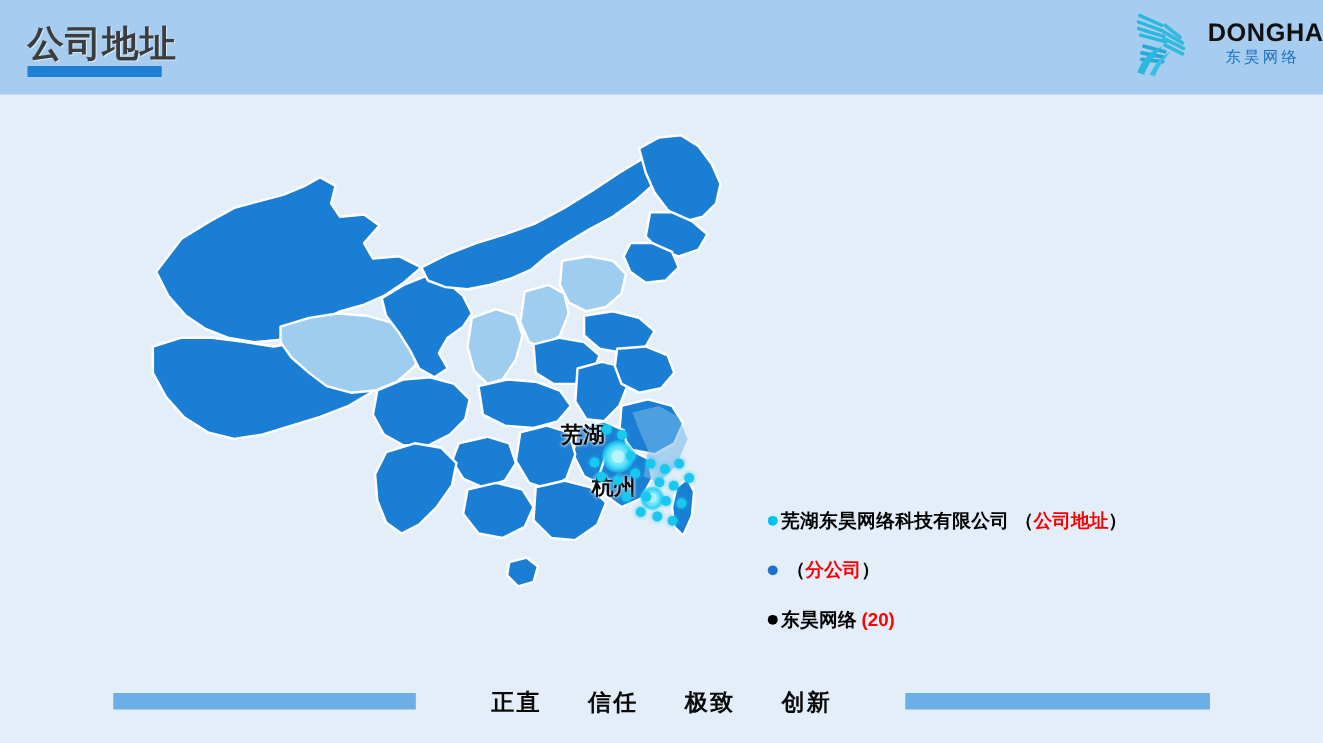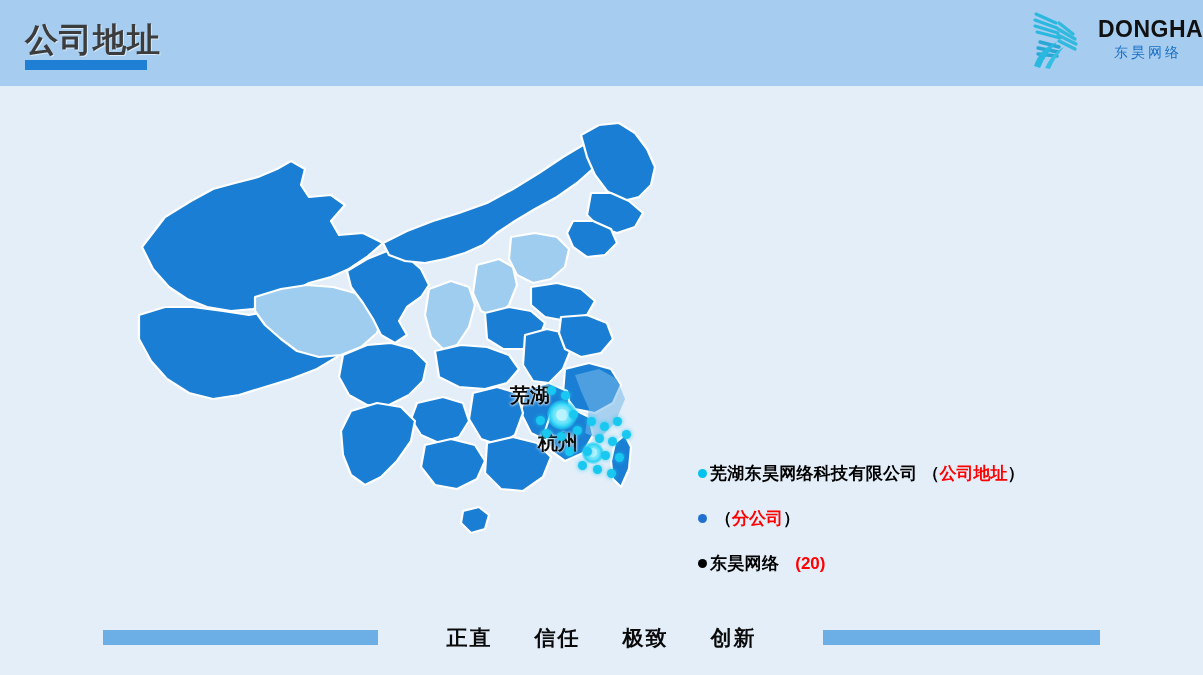--- a/index.html
+++ b/index.html
@@ -219,21 +219,21 @@
   </div>
 
   <div class="legend-row">
     <span class="legend-bullet" style="background:#2170cf;"></span>
     <span class="legend-tag"><span>（</span><span class="hl">分公司</span><span>）</span></span>
   </div>
 
   <div class="legend-row">
     <span class="legend-bullet" style="background:#000000;"></span>
     <span class="legend-text legend-inline">东昊网络</span>
-    <span class="legend-tag" style="margin-left:16px;"><span class="hl">(</span><span class="hl">20</span><span class="hl">)</span></span>
+    <span class="legend-tag" style="margin-left:4px;"><span class="hl">(</span><span class="hl">20</span><span class="hl">)</span></span>
   </div>
 
 </div>
 
 <div class="footer-bar" id="footer-bar-left"></div>
 <div class="footer-bar" id="footer-bar-right"></div>
 <div class="footer-slogan">
   <span>正直</span><span>信任</span><span>极致</span><span>创新</span>
 </div>
 

